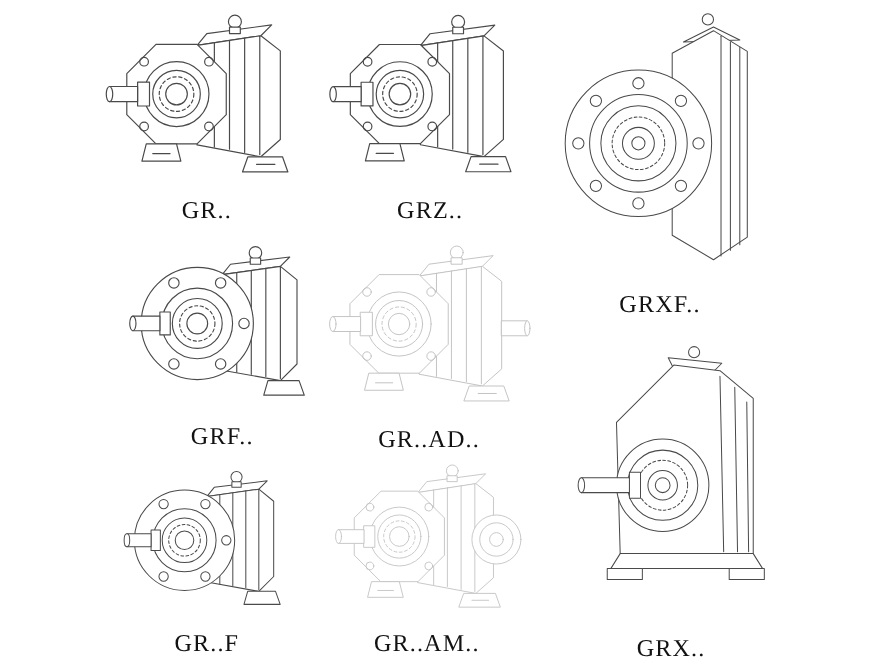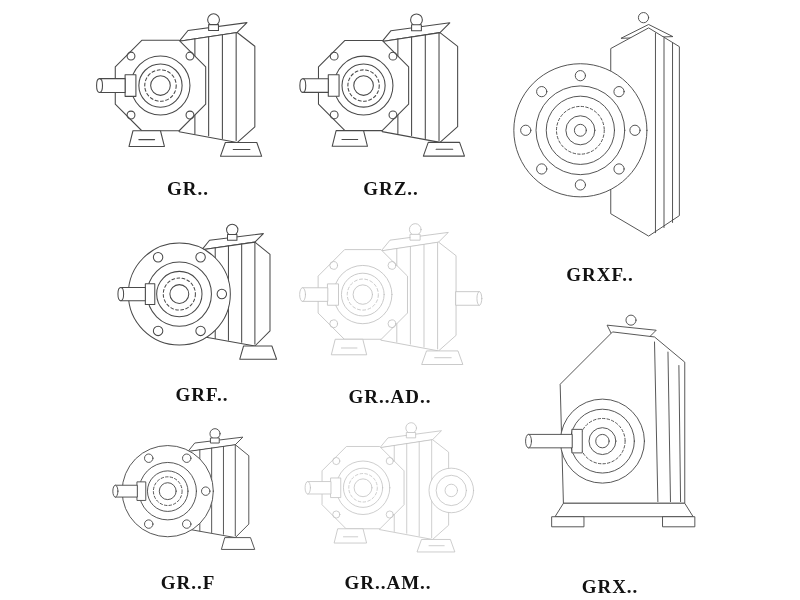--- a/index.html
+++ b/index.html
@@ -6,22 +6,22 @@
   html,body { width:800px; height:600px; }
   body {
     position:relative;
     overflow:hidden;
     background: var(--c-background, #ffffff);
     font-family: "Liberation Serif", serif;
   }
   .stage { position:absolute; inset:0; }
   .figure { position:absolute; display:flex; flex-direction:column; align-items:center; }
   .figure .label {
-    font-weight:bold;
-    font-size:19px;
+    font-weight:normal;
+    font-size:22px;
     letter-spacing:1px;
     color: var(--c-label, #121212);
     margin-top:4px;
     white-space:nowrap;
   }
   svg.art {
     stroke: var(--c-line, #4a4a4a);
     fill:none;
     stroke-width:1.1;
     stroke-linejoin:round;

